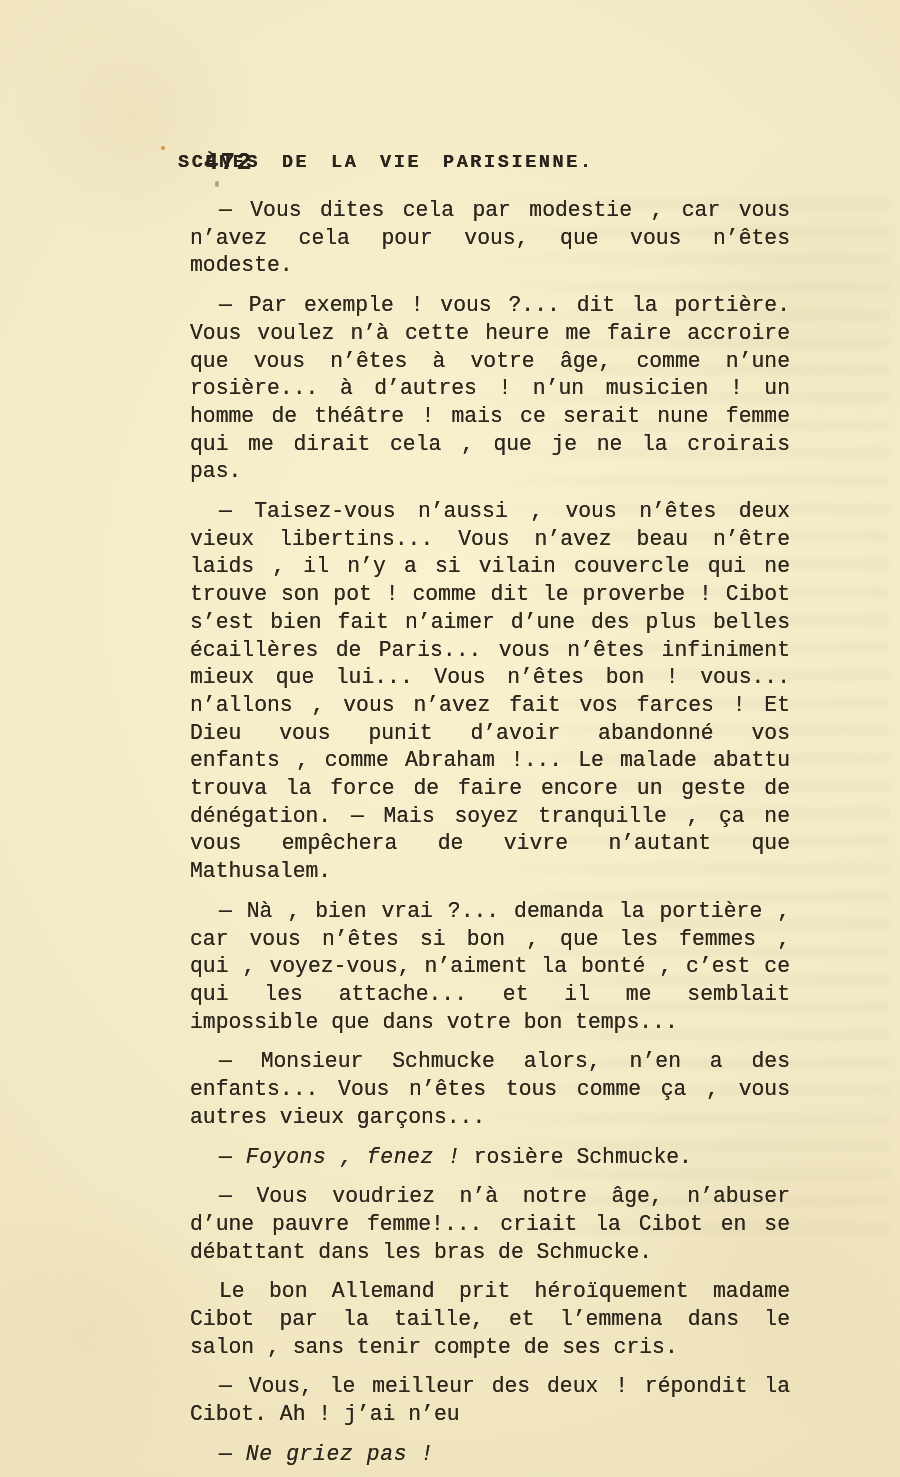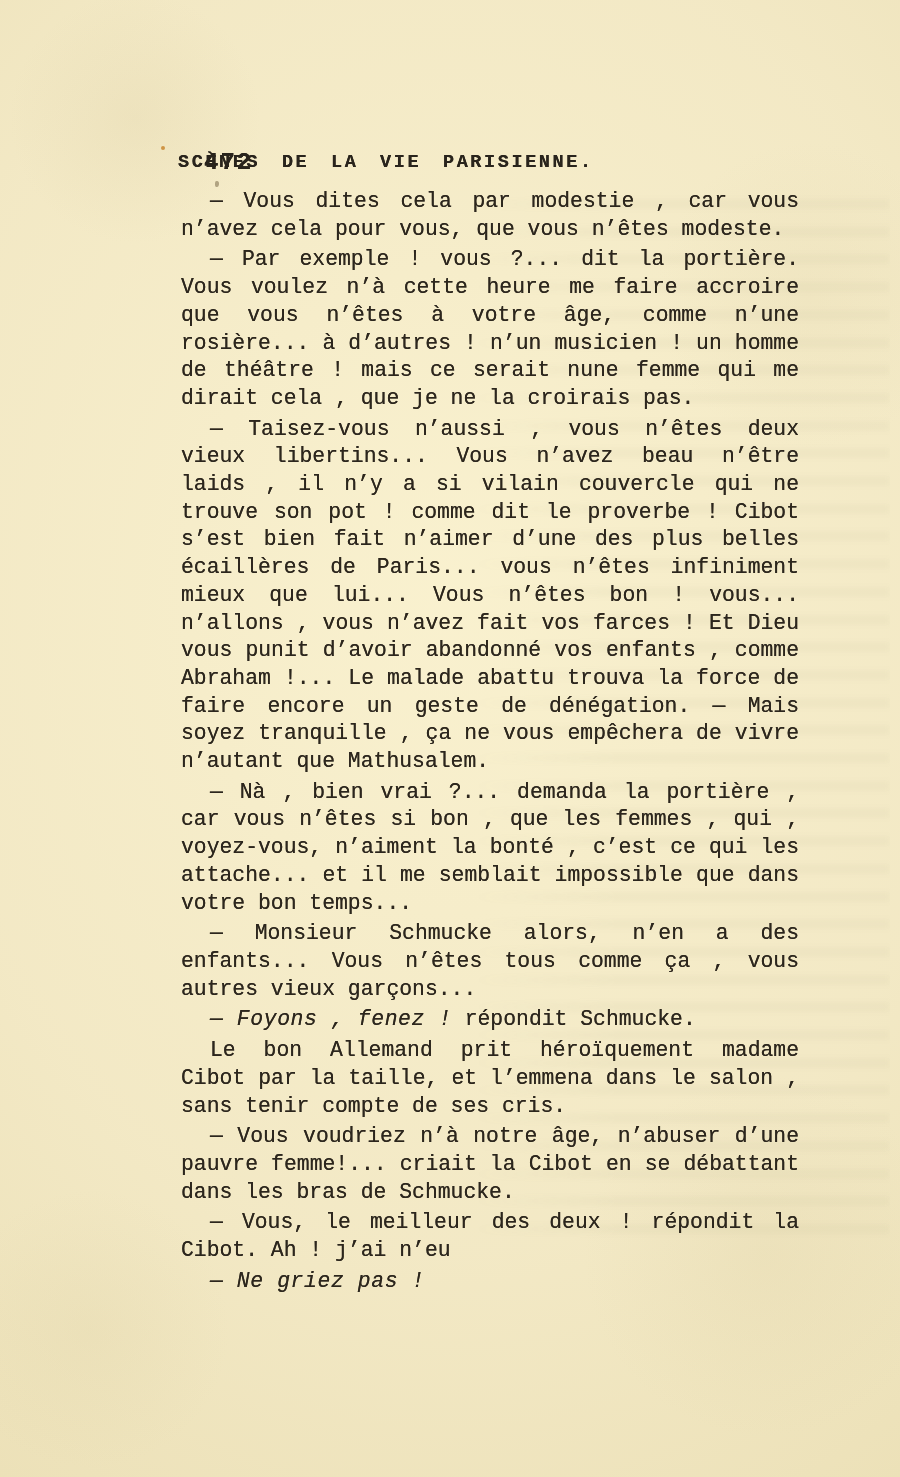--- a/index.html
+++ b/index.html
@@ -86,21 +86,21 @@
     left: 178px;
     top: 185px;
     width: 624px;
     color: #2c261d;
     font-size: 21.4px;
     line-height: 27.7px;
     text-align: justify;
     text-shadow: 0 0 0.45px rgba(44,38,29,0.85);
   }
   .text-block p {
-    margin: 3px;
+    margin: 12px;
     text-indent: 29px;
   }
   .it {
     font-style: italic;
     letter-spacing: 0.6px;
   }
   
   .speck-a {
     position: absolute;
     left: 161px; top: 146px;
@@ -131,19 +131,19 @@
     <span class="page-number">472</span>
     <span class="running-title">SCÈNES DE LA VIE PARISIENNE.</span>
   </div>
 
   <div class="text-block">
       <p><span>—&nbsp;Vous dites cela par modestie&nbsp;, car vous n’avez cela pour vous, que vous n’êtes modeste.</span></p>
       <p><span>—&nbsp;Par exemple&nbsp;! vous&nbsp;?... dit la portière. Vous voulez n’à cette heure me faire accroire que vous n’êtes à votre âge, comme n’une rosière... à d’autres&nbsp;! n’un musicien&nbsp;! un homme de théâtre&nbsp;! mais ce serait nune femme qui me dirait cela&nbsp;, que je ne la croirais pas.</span></p>
       <p><span>—&nbsp;Taisez-vous n’aussi&nbsp;, vous n’êtes deux vieux libertins... Vous n’avez beau n’être laids&nbsp;, il n’y a si vilain couvercle qui ne trouve son pot&nbsp;! comme dit le proverbe&nbsp;! Cibot s’est bien fait n’aimer d’une des plus belles écaillères de Paris... vous n’êtes infiniment mieux que lui... Vous n’êtes bon&nbsp;! vous... n’allons&nbsp;, vous n’avez fait vos farces&nbsp;! Et Dieu vous punit d’avoir abandonné vos enfants&nbsp;, comme Abraham&nbsp;!... Le malade abattu trouva la force de faire encore un geste de dénégation. —&nbsp;Mais soyez tranquille&nbsp;, ça ne vous empêchera de vivre n’autant que Mathusalem.</span></p>
       <p><span>—&nbsp;Nà&nbsp;, bien vrai&nbsp;?... demanda la portière&nbsp;, car vous n’êtes si bon&nbsp;, que les femmes&nbsp;, qui&nbsp;, voyez-vous, n’aiment la bonté&nbsp;, c’est ce qui les attache... et il me semblait impossible que dans votre bon temps...</span></p>
       <p><span>—&nbsp;Monsieur Schmucke alors, n’en a des enfants... Vous n’êtes tous comme ça&nbsp;, vous autres vieux garçons...</span></p>
-      <p><span class="it">—&nbsp;Foyons&nbsp;, fenez&nbsp;!</span><span> répondit Schmucke.</span></p>
+      <p><span class="it">—&nbsp;Foyons&nbsp;, fenez&nbsp;!</span><span> rosière Schmucke.</span></p>
+      <p><span>—&nbsp;Vous voudriez n’à notre âge, n’abuser d’une pauvre femme!... criait la Cibot en se débattant dans les bras de Schmucke.</span></p>
       <p><span>Le bon Allemand prit héroïquement madame Cibot par la taille, et l’emmena dans le salon&nbsp;, sans tenir compte de ses cris.</span></p>
-      <p><span>—&nbsp;Vous voudriez n’à notre âge, n’abuser d’une pauvre femme!... criait la Cibot en se débattant dans les bras de Schmucke.</span></p>
       <p><span>—&nbsp;Vous, le meilleur des deux&nbsp;! répondit la Cibot. Ah&nbsp;! j’ai n’eu</span></p>
       <p><span class="it">—&nbsp;Ne griez pas&nbsp;!</span></p>
     </div>
 </div>
 
 </body></html>

